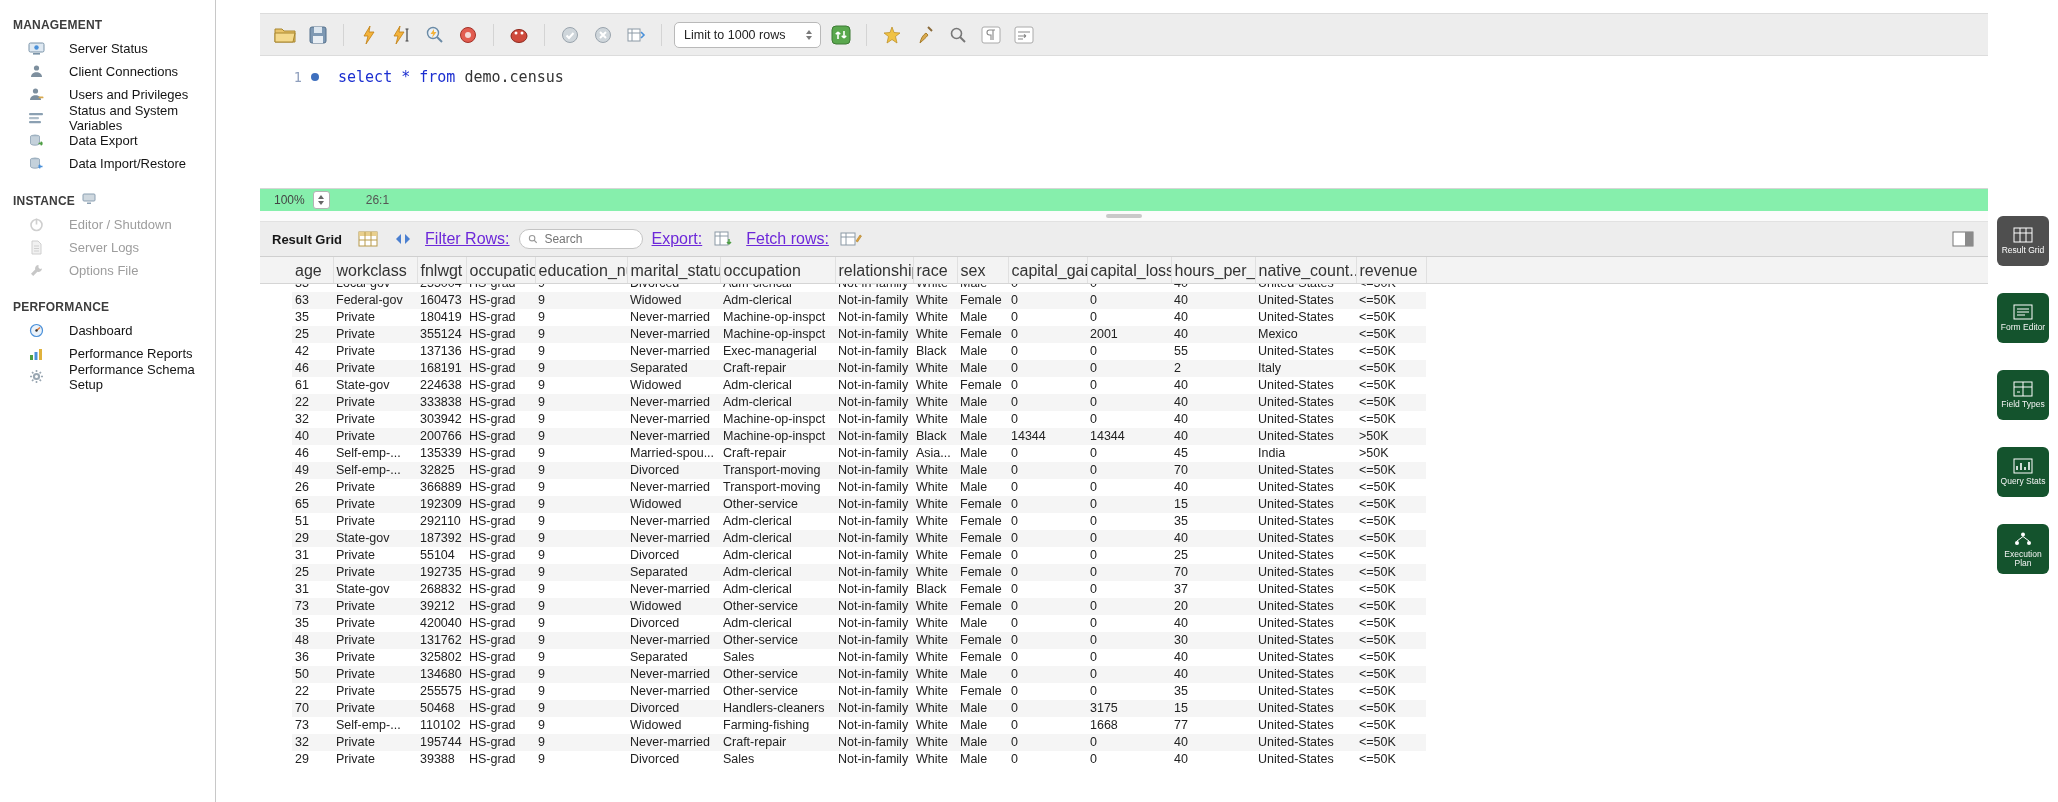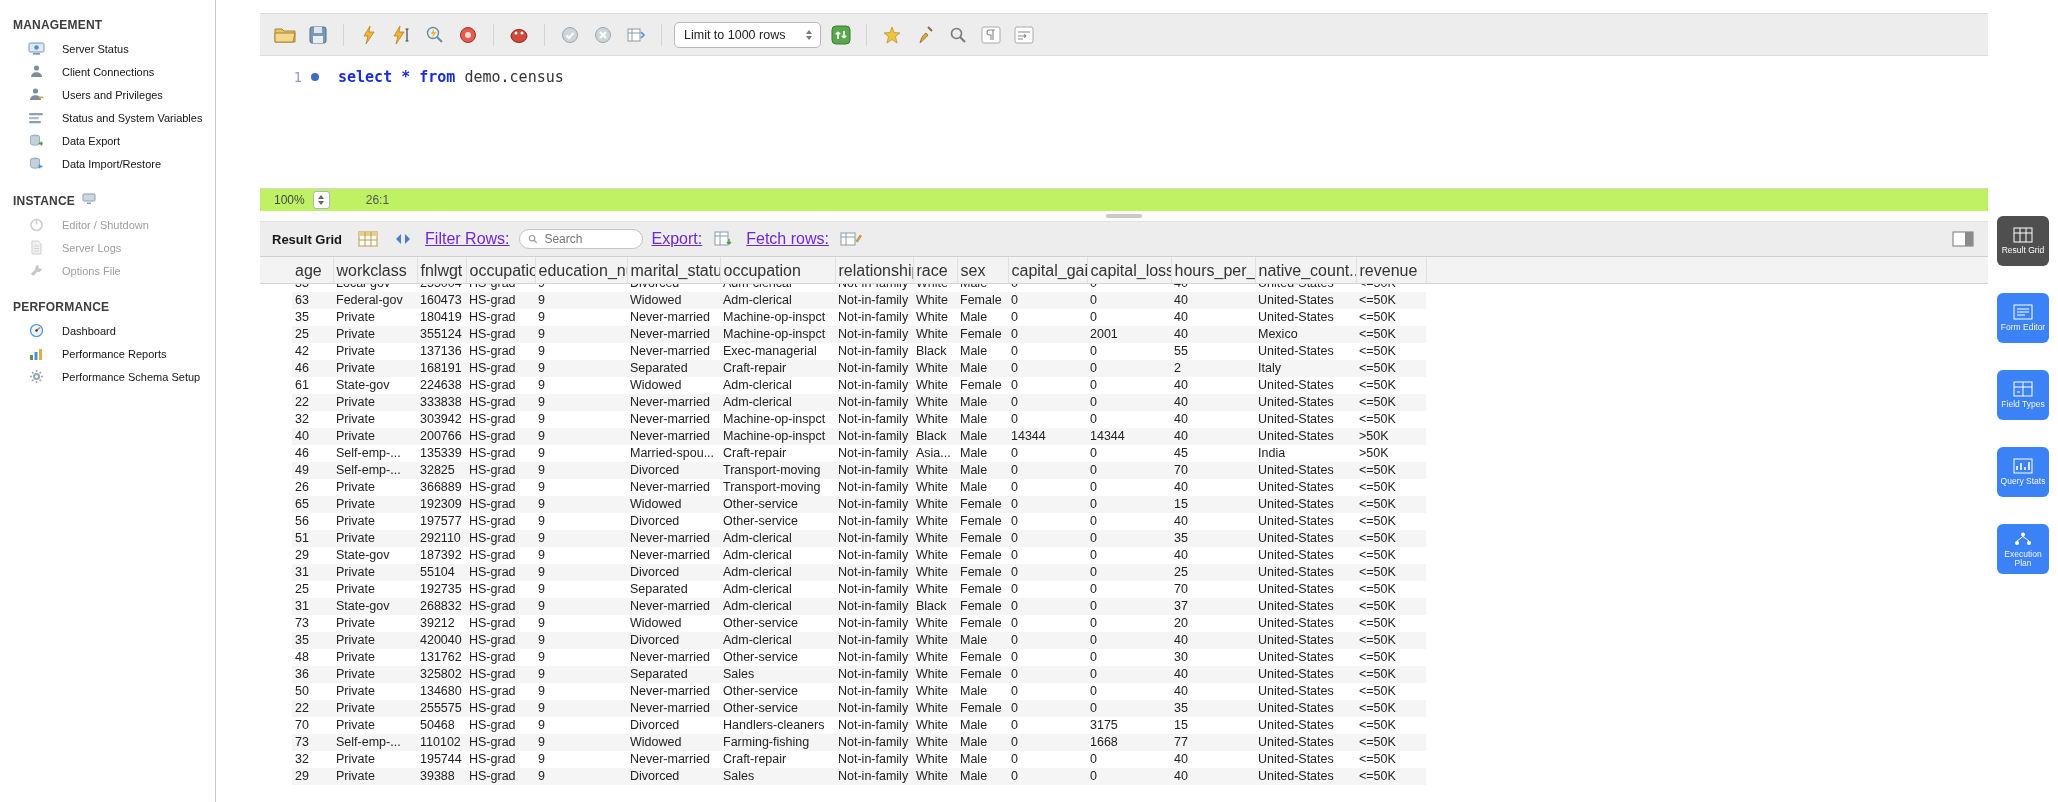--- a/index.html
+++ b/index.html
@@ -5,22 +5,22 @@
   html,body{margin:0;padding:0;background:#fff;}
   .app{position:relative;width:2058px;height:802px;overflow:hidden;background:#fff;
        font-family:"Liberation Sans",sans-serif;-webkit-font-smoothing:antialiased;}
 
   
   .sidebar{position:absolute;left:0;top:0;bottom:0;width:216px;background:#fff;
            border-right:1px solid #c8c8c8;box-sizing:border-box;padding-top:16px;}
   .section{margin-bottom:16px;}
   .section-title{display:flex;align-items:center;gap:7px;font-size:12px;font-weight:700;
                  color:#3c3c3c;padding:2px 0 5px 13px;letter-spacing:.2px;}
-  .side-item{display:flex;align-items:center;gap:17px;height:23px;padding-left:27px;
-             font-size:11px;color:#141414;cursor:default;}
+  .side-item{display:flex;align-items:center;gap:24px;height:23px;padding-left:27px;
+             font-size:13px;color:#141414;cursor:default;}
   .side-item .sicon{width:18px;height:16px;display:flex;align-items:center;justify-content:center;flex:0 0 18px;}
   .side-item.disabled{color:#9d9d9d;}
   .side-item.disabled svg{opacity:.55;}
 
   
   .main{position:absolute;left:260px;top:0;right:70px;bottom:0;background:#fff;}
 
   .etoolbar{margin-top:13px;height:43px;background:#ededed;border-top:1px solid #dcdcdc;
             border-bottom:1px solid #dcdcdc;display:flex;align-items:center;gap:7px;
             padding:0 12px;box-sizing:border-box;}
@@ -31,24 +31,24 @@
   .sel-arrows{display:flex;flex-direction:column;gap:2px;margin-left:auto;}
   .tri-up{width:0;height:0;border-left:3.5px solid transparent;border-right:3.5px solid transparent;border-bottom:4px solid #7a7a7a;}
   .tri-down{width:0;height:0;border-left:3.5px solid transparent;border-right:3.5px solid transparent;border-top:4px solid #7a7a7a;}
 
   .code{height:122px;position:relative;background:#fff;}
   .code-line{display:flex;align-items:center;height:22px;margin-top:10px;
              font-family:"DejaVu Sans Mono",monospace;font-size:15px;}
   .ln{width:42px;text-align:right;color:#8f9fbd;font-size:13.5px;}
   .marker{width:8px;height:8px;border-radius:50%;background:#3e6fbe;margin-left:9px;flex:0 0 8px;}
   .sqltext{margin-left:19px;color:#333;}
-  .kw{color:#1b2ed0;font-weight:700;}
+  .kw{color:#1b2ed0;font-weight:400;}
   .tbl{color:#333;}
 
-  .estatus{height:22px;background:#bef264;border-top:1px solid #d6d6d6;display:flex;
+  .estatus{height:22px;background:#86efac;border-top:1px solid #d6d6d6;display:flex;
            align-items:center;gap:8px;padding:0 14px;font-size:12px;color:#444;}
   .stepper{width:15px;height:16px;border:1px solid #b3b3b3;border-radius:3px;background:#fff;
            display:flex;flex-direction:column;align-items:center;justify-content:center;gap:2px;}
   .stepper .tri-up{border-bottom-color:#666;}
   .stepper .tri-down{border-top-color:#666;}
   .cursor-pos{margin-left:28px;color:#555;}
 
   .splitter{height:10px;background:#fbfbfb;border-bottom:1px solid #e2e2e2;position:relative;}
   .splitter-handle{position:absolute;left:50%;top:3px;transform:translateX(-50%);
                    width:36px;height:4px;border-radius:2px;background:#c9c9c9;}
@@ -70,21 +70,21 @@
   .gridbody{height:532px;overflow:hidden;background:#fff;}
   .gridbody table{margin-top:-9px;}
   .gridbody td{font-size:12.5px;color:#222;padding:1px 3px;height:15px;line-height:15px;
                white-space:nowrap;overflow:hidden;}
   .gridbody tr:nth-child(even){background:#f5f5f5;}
 
   
   .right-strip{position:absolute;top:0;right:0;bottom:0;width:70px;background:#fff;
                box-sizing:border-box;padding-top:216px;display:flex;flex-direction:column;
                align-items:center;gap:27px;}
-  .rbtn{width:52px;height:50px;border-radius:6px;background:#3b82f6;display:flex;flex-direction:column;
+  .rbtn{width:52px;height:50px;border-radius:6px;background:#14532d;display:flex;flex-direction:column;
         align-items:center;justify-content:center;gap:3px;color:#f4f4f4;font-size:8.5px;
         line-height:9px;text-align:center;cursor:default;}
   .rbtn.selected{background:#4f4f4f;color:#fff;}
 </style>
 </head>
 <body>
 
 <div class="app">
 
   <aside class="sidebar">
@@ -706,37 +706,20 @@
               <td>Not-in-family</td>
               <td>White</td>
               <td>Female</td>
               <td>0</td>
               <td>0</td>
               <td>15</td>
               <td>United-States</td>
               <td>&lt;=50K</td>
             </tr>
             <tr>
-              <td>56</td>
-              <td>Private</td>
-              <td>197577</td>
-              <td>HS-grad</td>
-              <td>9</td>
-              <td>Divorced</td>
-              <td>Other-service</td>
-              <td>Not-in-family</td>
-              <td>White</td>
-              <td>Female</td>
-              <td>0</td>
-              <td>0</td>
-              <td>40</td>
-              <td>United-States</td>
-              <td>&lt;=50K</td>
-            </tr>
-            <tr>
               <td>51</td>
               <td>Private</td>
               <td>292110</td>
               <td>HS-grad</td>
               <td>9</td>
               <td>Never-married</td>
               <td>Adm-clerical</td>
               <td>Not-in-family</td>
               <td>White</td>
               <td>Female</td>

